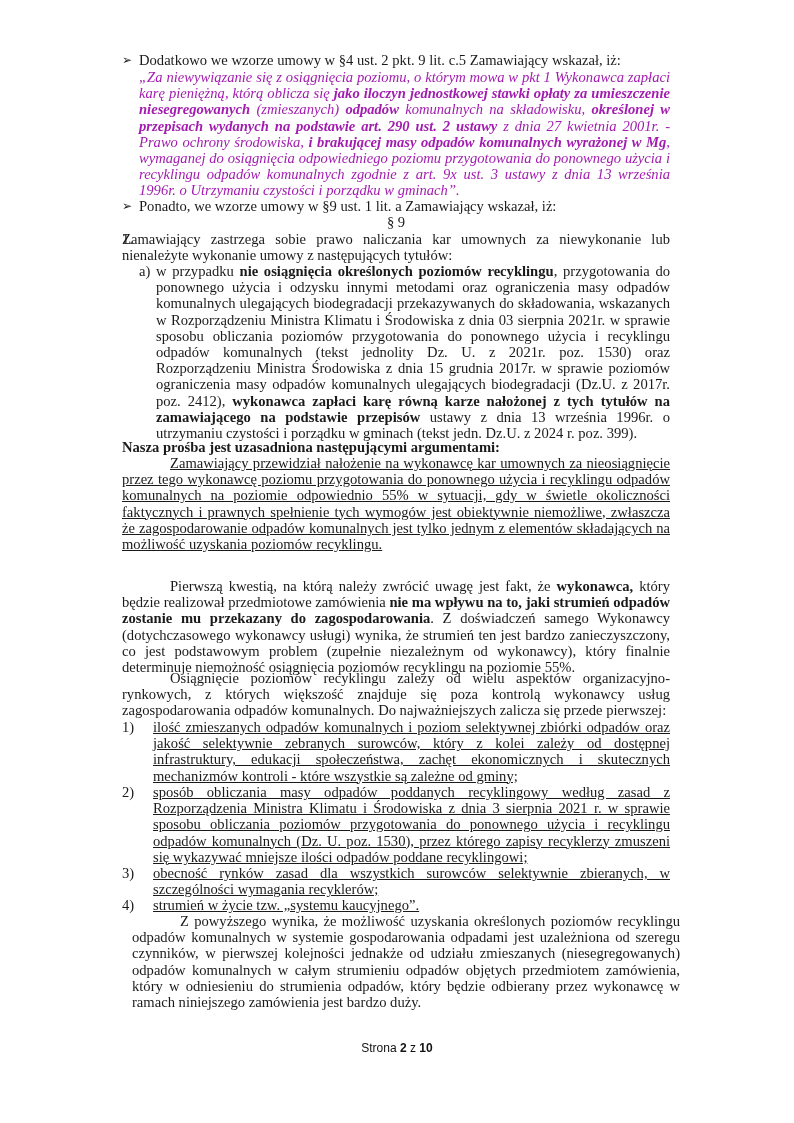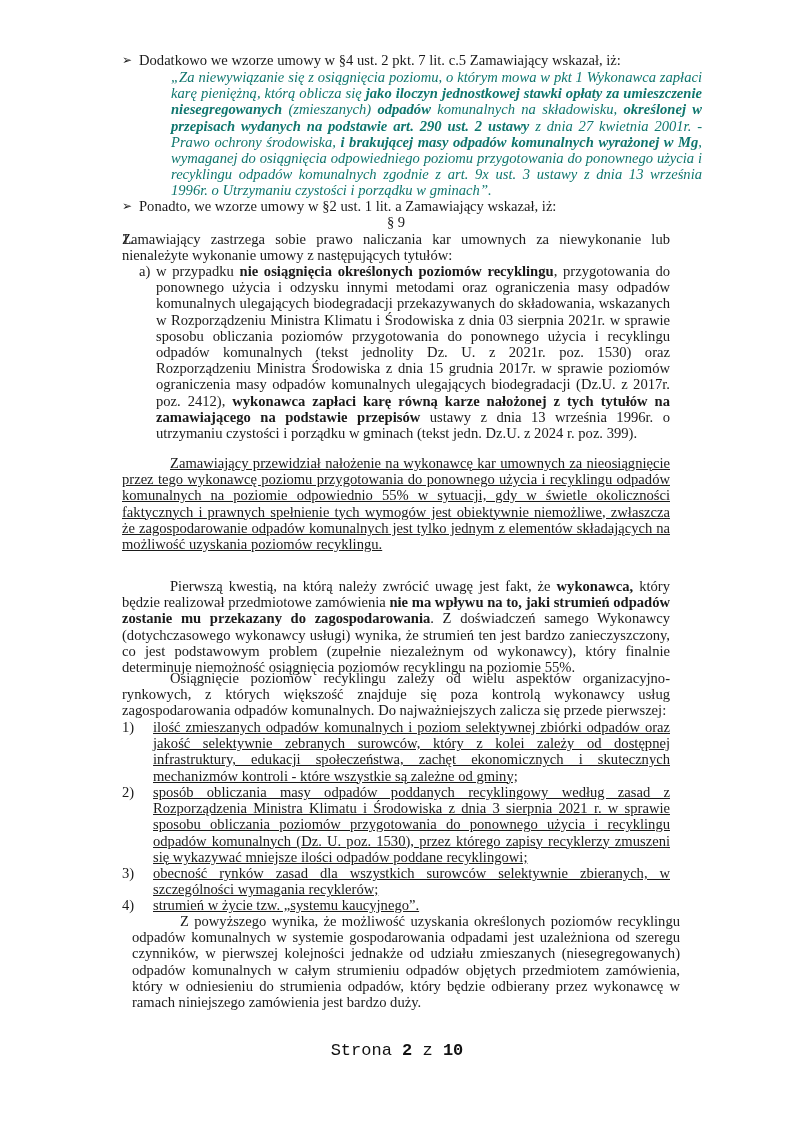--- a/index.html
+++ b/index.html
@@ -2,67 +2,68 @@
 <html><head>
 <meta charset="utf-8">
 <style>
   html, body { margin:0; padding:0; background:#ffffff; }
   body { width:794px; height:1123px; position:relative; overflow:hidden;
          font-family:"Liberation Serif", serif; color:#1a1a1a; font-size:14.6px; }
   .page { position:absolute; left:0; top:0; width:794px; height:1123px; }
   .bullet-row { position:absolute; left:122px; width:548px; }
   .bullet-glyph { position:absolute; left:0; top:0; font-family:"DejaVu Sans", sans-serif; font-size:12px; line-height:16.2px; }
   .bullet-text { margin-left:17px; line-height:16.2px; }
-  .quote { position:absolute; left:139px; width:531px; font-style:italic; line-height:16.2px; text-align:justify; text-align-last:left; color:#0f766e;margin-left:32px; }
+  .quote { position:absolute; left:139px; width:531px; font-style:italic; line-height:16.2px; text-align:justify; text-align-last:left; color:#a21caf; }
   .center { position:absolute; left:122px; width:548px; text-align:center; line-height:16.2px; }
   .num-item { position:absolute; left:122px; width:548px; line-height:16.2px; }
   .num-item .n { position:absolute; left:0; top:0; }
   .num-item .t { text-align:justify; text-align-last:left; }
   .sub-item { position:absolute; left:139px; width:531px; line-height:16.2px; }
   .sub-item .n { position:absolute; left:0; top:0; }
   .sub-item .t { margin-left:17px; text-align:justify; text-align-last:left; }
   .para { position:absolute; left:122px; width:548px; line-height:16.2px; text-align:justify; text-align-last:left; }
   .para .indent { display:inline-block; width:48px; }
   .heading { position:absolute; left:122px; width:548px; font-weight:bold; line-height:16.2px; }
   .list-item { position:absolute; left:122px; width:548px; line-height:16.2px; }
   .list-item .n { position:absolute; left:0; top:0; }
   .list-item .t { margin-left:31px; text-align:justify; text-align-last:left;text-decoration:underline; }
   b { font-weight:bold; }
   .footer { position:absolute; left:0; width:794px; top:1041px; text-align:center;
-            font-family:Liberation Mono, monospace; font-size:17px; color:#111; }
+            font-family:Liberation Sans, sans-serif; font-size:12px; color:#111; }
 </style>
 </head>
 <body>
 
 <div class="page">
 
   <div class="bullet-row" style="top:52px;">
     <span class="bullet-glyph">➢</span>
-    <div class="bullet-text">Dodatkowo we wzorze umowy w §4 ust. 2 pkt. 7  lit. c.5 Zamawiający wskazał, iż:</div>
+    <div class="bullet-text">Dodatkowo we wzorze umowy w §4 ust. 2 pkt. 9  lit. c.5 Zamawiający wskazał, iż:</div>
   </div>
 
   <div class="quote" style="top:69px;" id="quote1"><span>„Za niewywiązanie się z osiągnięcia poziomu, o którym mowa w pkt 1 Wykonawca zapłaci karę pieniężną, którą oblicza się </span><b>jako iloczyn jednostkowej stawki opłaty za umieszczenie niesegregowanych</b><span> (zmieszanych) </span><b>odpadów</b><span> komunalnych na składowisku, </span><b>określonej w przepisach wydanych na podstawie art. 290 ust. 2 ustawy</b><span> z dnia 27 kwietnia 2001r. - Prawo ochrony środowiska, </span><b>i brakującej masy odpadów komunalnych wyrażonej w Mg</b><span>, wymaganej do osiągnięcia odpowiedniego poziomu przygotowania do ponownego użycia i recyklingu odpadów komunalnych zgodnie z art. 9x ust. 3 ustawy z dnia 13 września 1996r. o Utrzymaniu czystości i porządku w gminach”.</span></div>
 
   <div class="bullet-row" style="top:198px;">
     <span class="bullet-glyph">➢</span>
-    <div class="bullet-text">Ponadto, we wzorze umowy w §2 ust. 1 lit. a Zamawiający wskazał, iż:</div>
+    <div class="bullet-text">Ponadto, we wzorze umowy w §9 ust. 1 lit. a Zamawiający wskazał, iż:</div>
   </div>
 
   <div class="center" style="top:214px;">§ 9</div>
 
   <div class="num-item" style="top:231px;">
     <span class="n">1.</span>
     <div class="t">Zamawiający zastrzega sobie prawo naliczania kar umownych za niewykonanie lub nienależyte wykonanie umowy z następujących tytułów:</div>
   </div>
 
   <div class="sub-item" style="top:263px;">
     <span class="n">a)</span>
     <div class="t" id="item1a"><span>w przypadku </span><b>nie osiągnięcia określonych poziomów recyklingu</b><span>, przygotowania do ponownego użycia i odzysku innymi metodami oraz ograniczenia masy odpadów komunalnych ulegających biodegradacji przekazywanych do składowania, wskazanych w Rozporządzeniu Ministra Klimatu i Środowiska z dnia 03 sierpnia 2021r. w sprawie sposobu obliczania poziomów przygotowania do ponownego użycia i recyklingu odpadów komunalnych (tekst jednolity Dz. U. z 2021r. poz. 1530) oraz Rozporządzeniu Ministra Środowiska z dnia 15 grudnia 2017r. w sprawie poziomów ograniczenia masy odpadów komunalnych ulegających biodegradacji (Dz.U. z 2017r. poz. 2412), </span><b>wykonawca zapłaci karę równą karze nałożonej z tych tytułów na zamawiającego na podstawie przepisów</b><span> ustawy z dnia 13 września 1996r. o utrzymaniu czystości i porządku w gminach (tekst jedn. Dz.U. z 2024 r. poz. 399).</span></div>
   </div>
 
+  <div class="heading" style="top:439px;">Nasza prośba jest uzasadniona następującymi argumentami:</div>
 
   <div class="para" style="top:455px;text-decoration:underline;">
     <span class="indent"></span><span>Zamawiający przewidział nałożenie na wykonawcę kar umownych za nieosiągnięcie przez tego wykonawcę poziomu przygotowania do ponownego użycia i recyklingu odpadów komunalnych na poziomie odpowiednio 55% w sytuacji, gdy w świetle okoliczności faktycznych i prawnych spełnienie tych wymogów jest obiektywnie niemożliwe, zwłaszcza że zagospodarowanie odpadów komunalnych jest tylko jednym z elementów składających na możliwość uzyskania poziomów recyklingu.</span>
   </div>
 
   <div class="para" style="top:578px;" id="para2"><span class="indent"></span><span>Pierwszą kwestią, na którą należy zwrócić uwagę jest fakt, że </span><b>wykonawca,</b><span> który będzie realizował przedmiotowe zamówienia </span><b>nie ma wpływu na to, jaki strumień odpadów zostanie mu przekazany do zagospodarowania</b><span>. Z doświadczeń samego Wykonawcy (dotychczasowego wykonawcy usługi) wynika, że strumień ten jest bardzo zanieczyszczony, co jest podstawowym problem (zupełnie niezależnym od wykonawcy), który finalnie determinuje niemożność osiągnięcia poziomów recyklingu na poziomie 55%.</span></div>
 
   <div class="para" style="top:670px;">
     <span class="indent"></span><span>Osiągnięcie poziomów recyklingu zależy od wielu aspektów organizacyjno-rynkowych, z których większość znajduje się poza kontrolą wykonawcy usług zagospodarowania odpadów komunalnych. Do najważniejszych zalicza się przede pierwszej:</span>
   </div>

